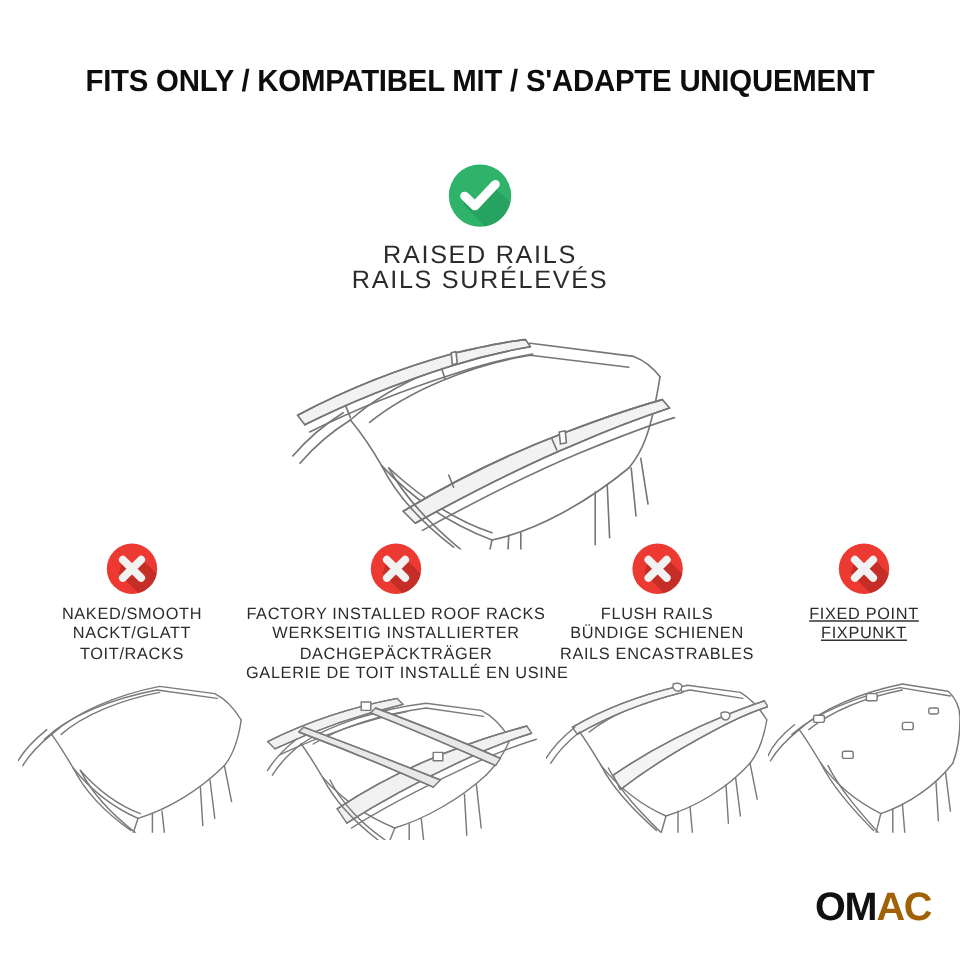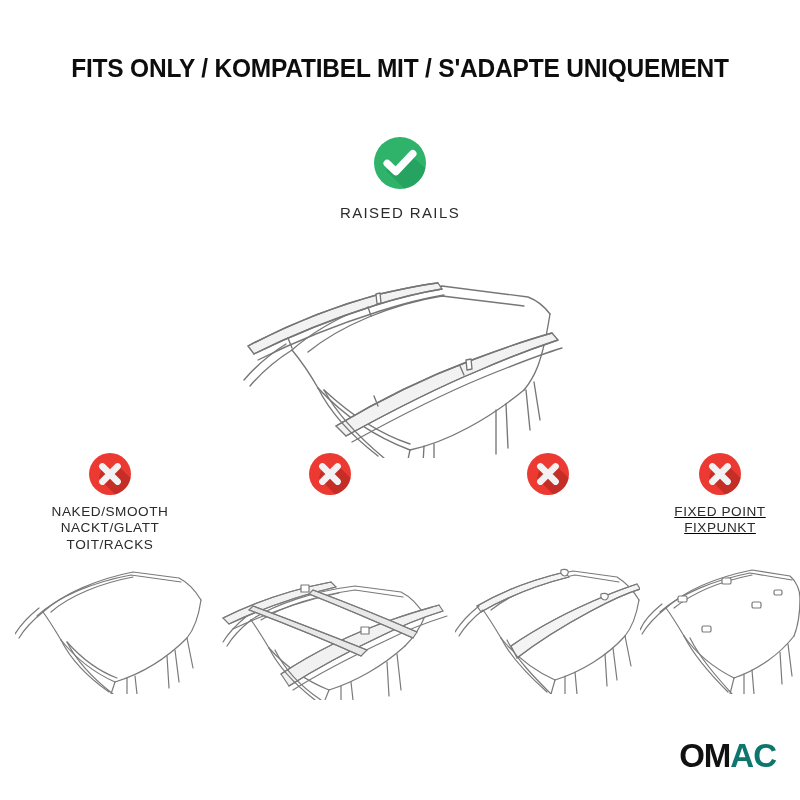--- a/index.html
+++ b/index.html
@@ -43,21 +43,21 @@
     width: 54px;
     height: 54px;
     margin: 0 auto;
     position: relative;
   }
   .icon-circle svg { display: block; }
 
   .main-labels {
     margin-top: 12px;
     color: #2b2b2b;
-    font-size: 15px;
+    font-size: 21px;
     line-height: 21px;
     letter-spacing: 1.4px;
     font-weight: 400;
   }
   .main-labels div { white-space: nowrap; }
 
   
   .main-art {
     position: absolute;
     left: 228px;
@@ -116,39 +116,40 @@
     align-items: flex-end;
   }
   .logo-text {
     font-family: "Liberation Sans", sans-serif;
     font-weight: bold;
     font-size: 33px;
     letter-spacing: -1px;
     line-height: 40px;
   }
   .logo-om { color: #111111; }
-  .logo-ac { color: #0f766e; }
+  .logo-ac { color: #a16207; }
 </style>
 </head>
 <body>
 
 <div class="title">FITS ONLY / KOMPATIBEL MIT / S'ADAPTE UNIQUEMENT</div>
 
 <div class="main-block">
 
   <div class="icon-circle">
     <svg width="54" height="54" viewBox="0 0 54 54" aria-hidden="true">
       <circle cx="27" cy="27" r="26" fill="#2fb36b"></circle>
       <path d="M27 53A26 26 0 0 0 52.4 32.2L39 20.5 24 33 17.5 28 13 34.5 31.5 52.9A26 26 0 0 0 27 53z" fill="#1f9659" opacity="0.55"></path>
       <path d="M14.2 27.4 L22.8 35.6 L39.8 17.6" fill="none" stroke="#ffffff" stroke-width="7.4" stroke-linecap="round" stroke-linejoin="round"></path>
     </svg>
   </div>
 
   <div class="main-labels">
     <div>RAISED RAILS</div>
+    <div>RAILS SURÉLEVÉS</div>
   </div>
 </div>
 
 <div class="main-art">
   <svg width="348" height="180" viewBox="0 0 348 180" aria-hidden="true">
     <g fill="none" stroke="#767676" stroke-width="1.35" stroke-linejoin="round" stroke-linecap="round">
 
       <path d="M64 72 C100 40 160 16 214 8 L300 19 C308 22 316 28 322 36"></path>
       <path d="M64 72 C74 84 82 96 90 110"></path>
       <path d="M90 110 C118 140 150 160 182 172"></path>
@@ -235,20 +236,26 @@
   </div>
 
   <div class="bcell" id="cell-1">
     <div class="xicon">
       <svg width="44" height="44" viewBox="0 0 44 44" aria-hidden="true">
         <circle cx="22" cy="22" r="21" fill="#ec3a33"></circle>
         <path d="M22 43A21 21 0 0 0 42.6 26.1L30 13.8 22 20 14.2 14.6 11 26 27.3 42.4A21 21 0 0 0 22 43z" fill="#9e1f1c" opacity="0.5"></path>
         <path d="M14.4 14.4 L29.6 29.6 M29.6 14.4 L14.4 29.6" stroke="#f2f2f2" stroke-width="6.6" stroke-linecap="round"></path>
       </svg>
     </div>
+    <div class="blabels">
+      <div>FACTORY INSTALLED ROOF RACKS</div>
+      <div>WERKSEITIG INSTALLIERTER</div>
+      <div>DACHGEPÄCKTRÄGER</div>
+      <div>GALERIE DE TOIT INSTALLÉ EN USINE</div>
+    </div>
     <div class="bart" style="top:128px">
       <svg width="250" height="120" viewBox="0 0 250 120" aria-hidden="true">
         <g fill="none" stroke="#7a7a7a" stroke-width="1.2" stroke-linejoin="round" stroke-linecap="round">
 
           <path d="M46 40 C70 24 110 11 150 6 L196 12 C206 17 214 26 220 36"></path>
           <path d="M46 40 C52 48 58 58 64 68"></path>
           <path d="M64 68 C82 88 104 102 124 110"></path>
           <path d="M124 110 C150 102 178 86 200 66"></path>
           <path d="M200 66 C210 56 216 46 220 36"></path>
           <path d="M56 40 C78 26 114 15 150 10 L198 17"></path>
@@ -287,20 +294,25 @@
     </div>
   </div>
 
   <div class="bcell" id="cell-2">
     <div class="xicon">
       <svg width="44" height="44" viewBox="0 0 44 44" aria-hidden="true">
         <circle cx="22" cy="22" r="21" fill="#ec3a33"></circle>
         <path d="M22 43A21 21 0 0 0 42.6 26.1L30 13.8 22 20 14.2 14.6 11 26 27.3 42.4A21 21 0 0 0 22 43z" fill="#9e1f1c" opacity="0.5"></path>
         <path d="M14.4 14.4 L29.6 29.6 M29.6 14.4 L14.4 29.6" stroke="#f2f2f2" stroke-width="6.6" stroke-linecap="round"></path>
       </svg>
+    </div>
+    <div class="blabels">
+      <div>FLUSH RAILS</div>
+      <div>BÜNDIGE SCHIENEN</div>
+      <div>RAILS ENCASTRABLES</div>
     </div>
     <div class="bart" style="top:112px">
       <svg width="185" height="130" viewBox="0 0 185 130" aria-hidden="true">
         <g fill="none" stroke="#7a7a7a" stroke-width="1.2" stroke-linejoin="round" stroke-linecap="round">
           <path d="M28 46 C48 28 82 14 118 7 L162 13 C170 18 178 26 184 36"></path>
           <path d="M28 46 C34 54 40 64 46 74"></path>
           <path d="M46 74 C62 94 82 108 100 116"></path>
           <path d="M100 116 C126 108 152 92 170 72"></path>
           <path d="M170 72 C178 62 182 48 184 36"></path>
           <path d="M36 46 C56 30 88 17 120 11 L164 18"></path>

